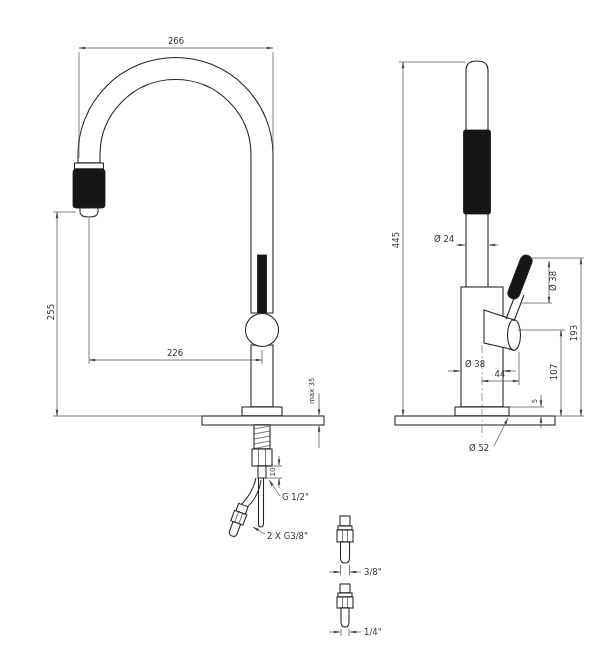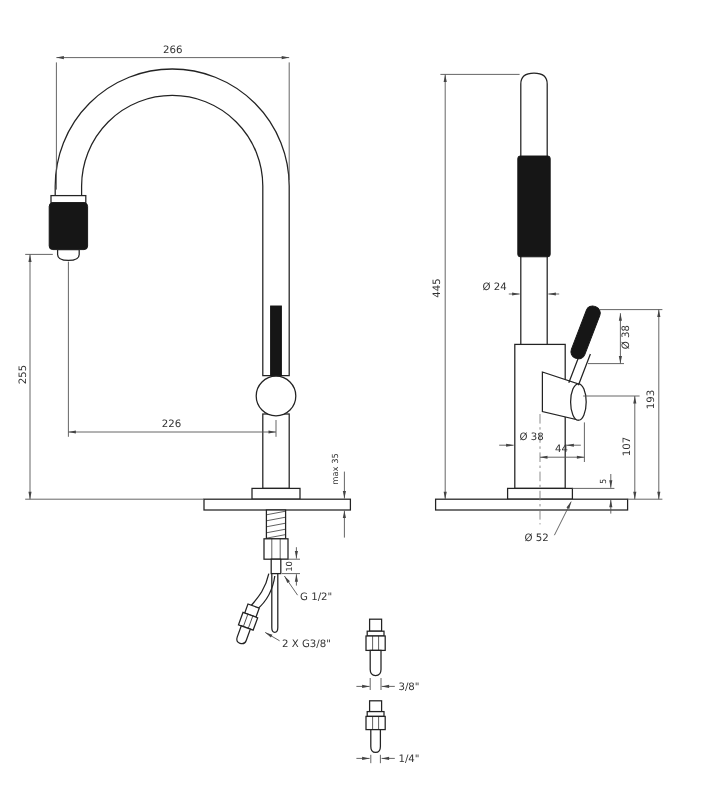--- a/index.html
+++ b/index.html
@@ -1,16 +1,16 @@
 <!DOCTYPE html>
 <html><head>
 <meta charset="utf-8">
 <style>
   html,body{margin:0;padding:0;background:#fff;}
-  .canvas{width:497px;height:668px;background:#ffffff;position:relative;font-family:"DejaVu Sans",sans-serif;}
+  .canvas{width:497px;height:668px;background:#ffffff;position:relative;font-family:"DejaVu Sans",sans-serif;padding-left:32px;}
   svg{display:block;}
   svg text{font-family:"DejaVu Sans",sans-serif;font-size:8.5px;fill:#333;}
   svg text.t7{font-size:7px;}
   .o{fill:#ffffff;stroke:#232323;stroke-width:1.05;stroke-linejoin:miter;}
   .ol{fill:none;stroke:#232323;stroke-width:1.05;}
   .thin{fill:none;stroke:#232323;stroke-width:0.6;}
   .blk{fill:#161616;stroke:#161616;stroke-width:0.8;}
   .d{stroke:#555;stroke-width:0.75;fill:none;}
   .cl{stroke:#777;stroke-width:0.7;stroke-dasharray:8 3 2 3;fill:none;}
 </style>

